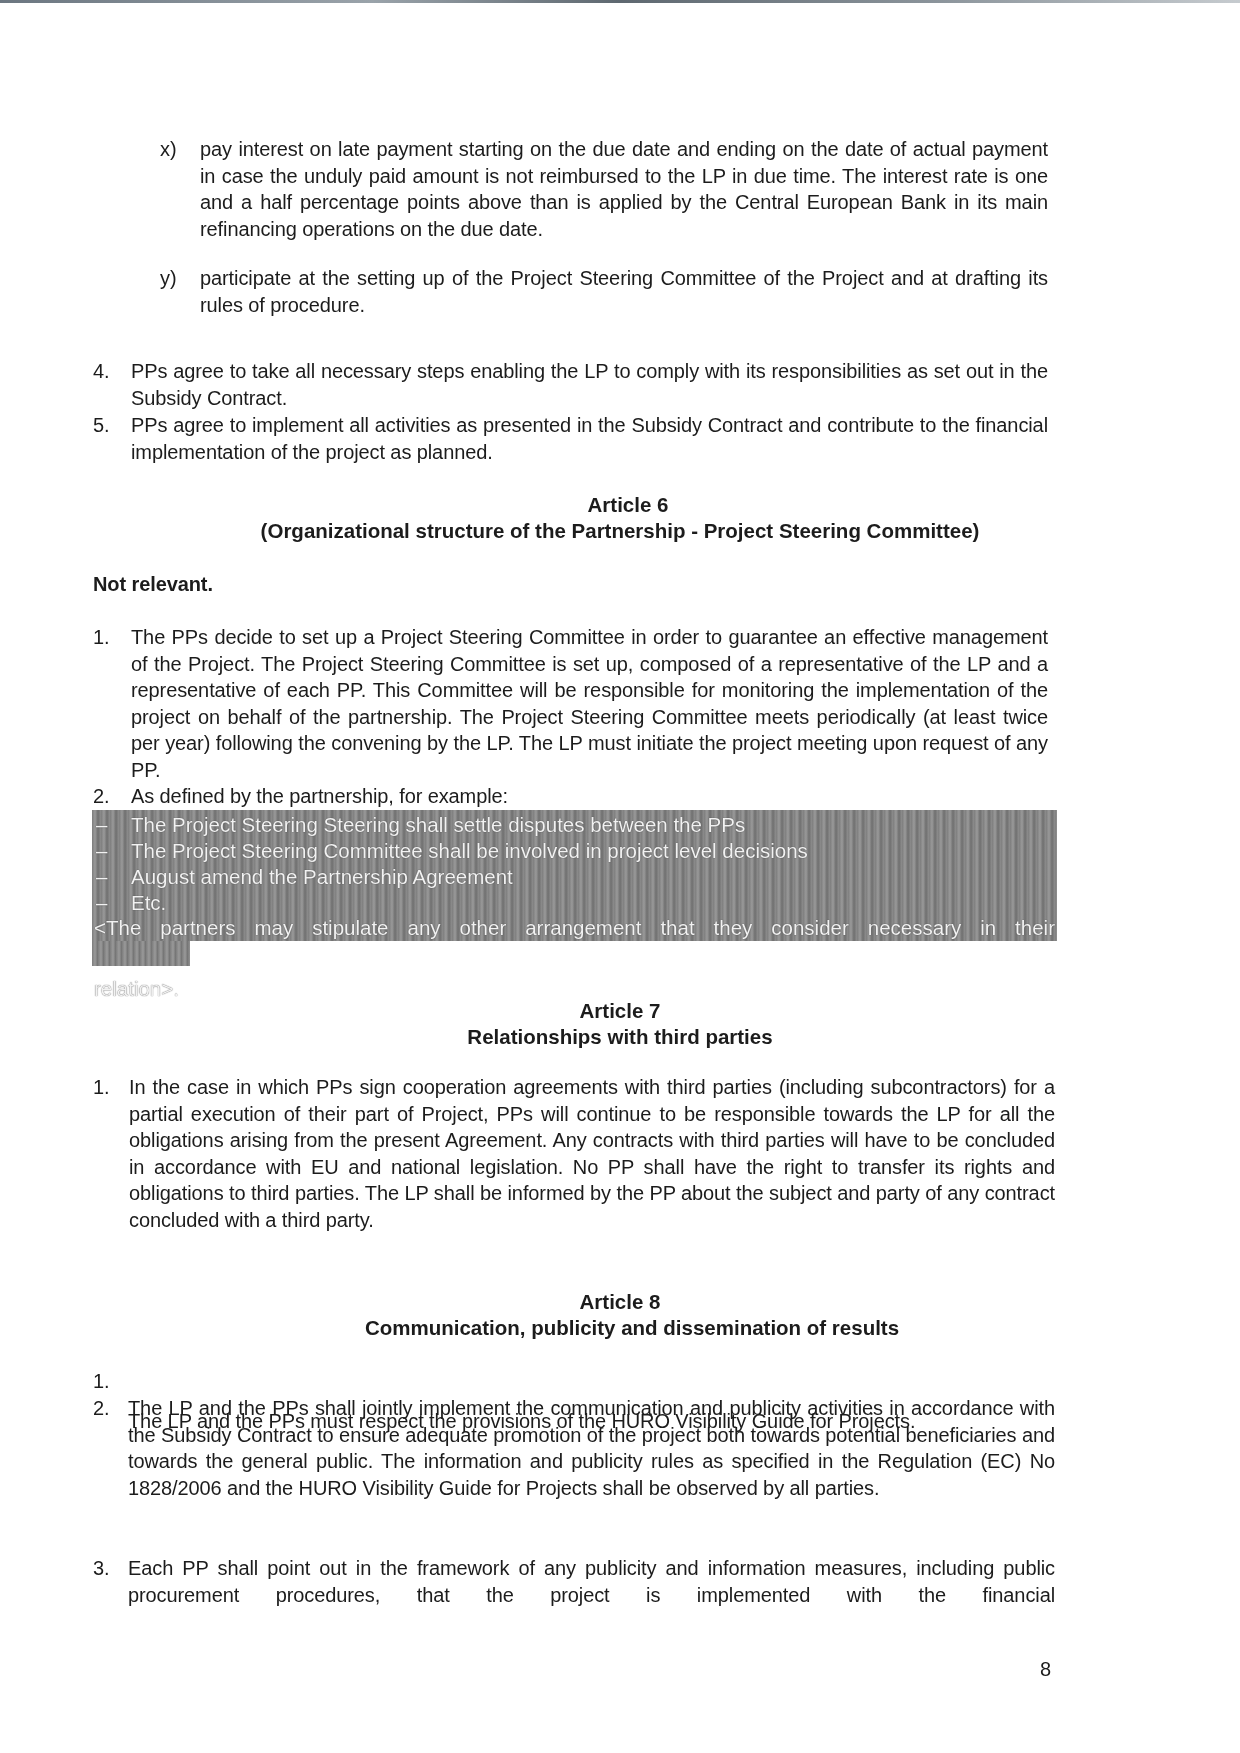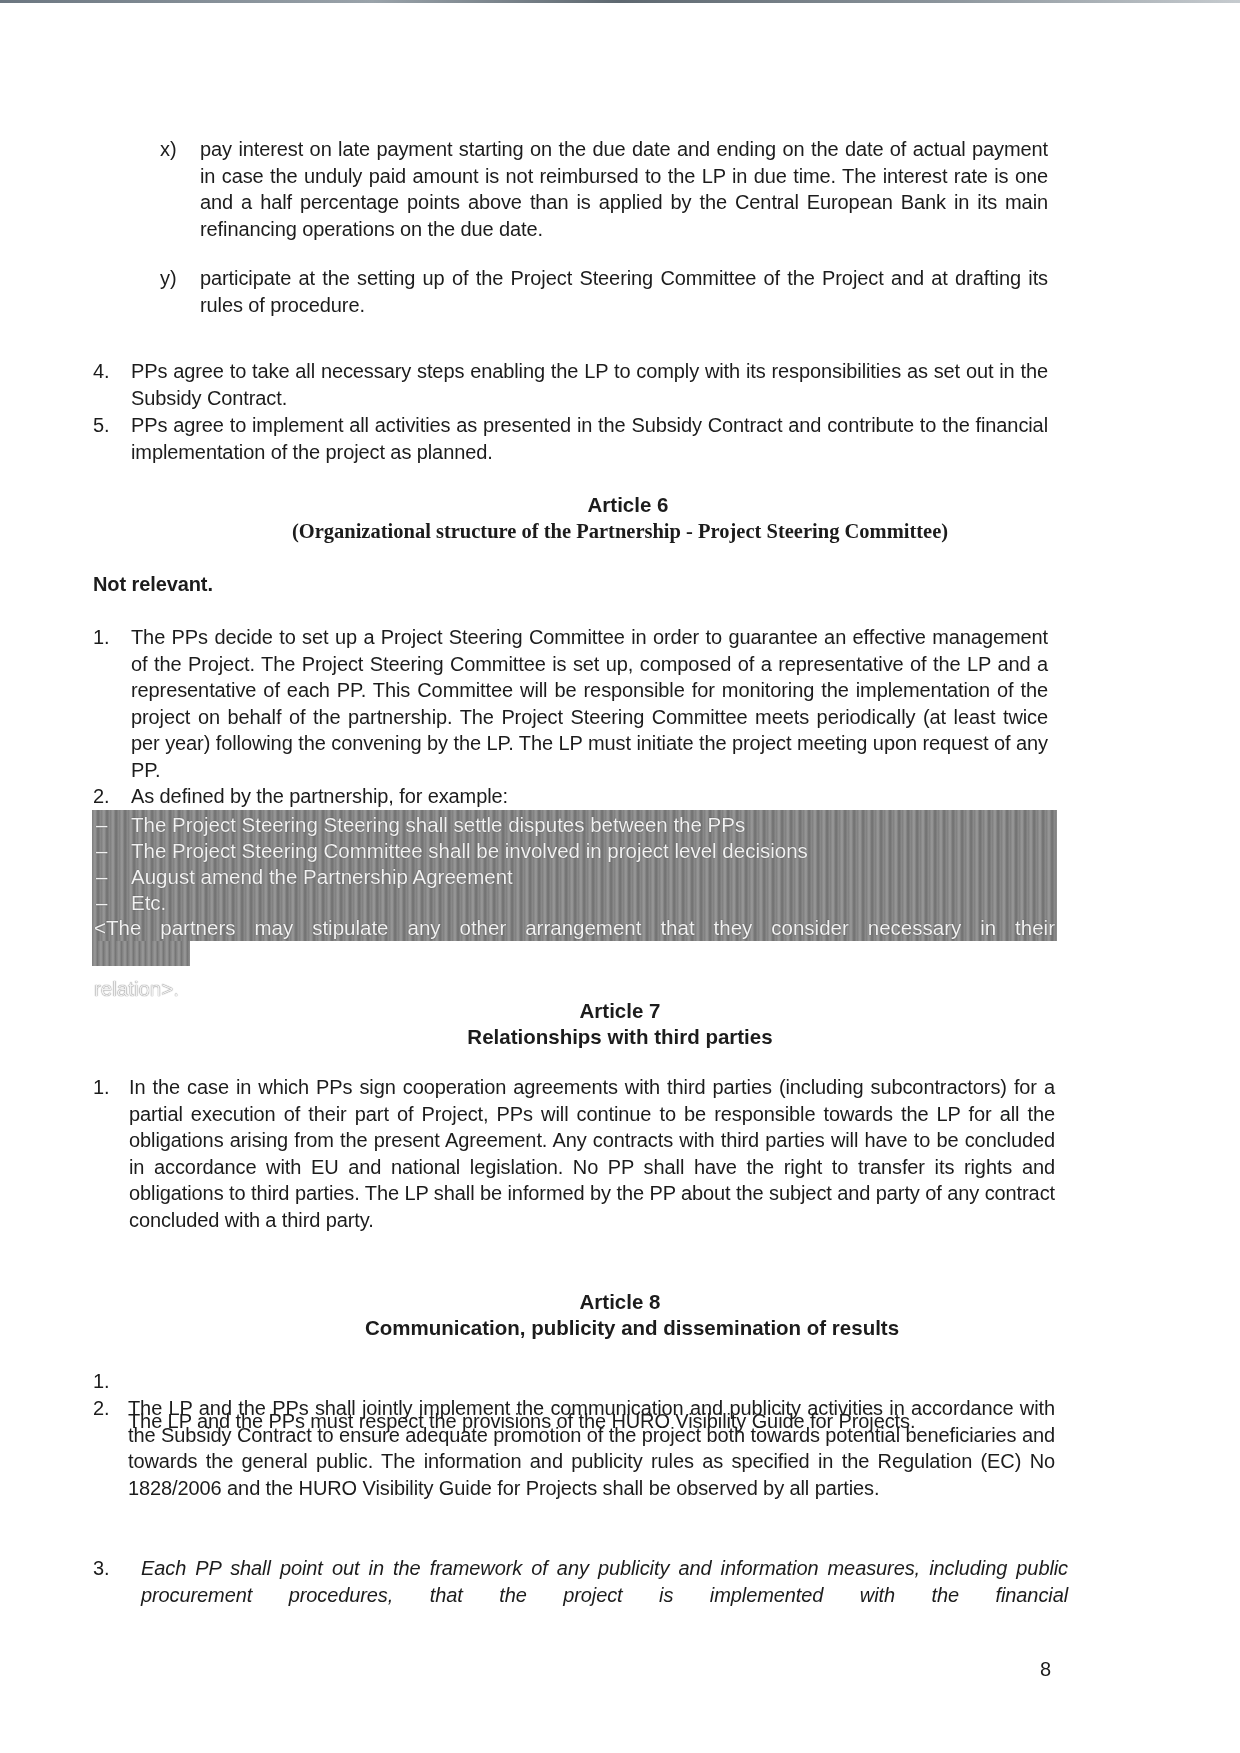--- a/index.html
+++ b/index.html
@@ -45,21 +45,21 @@
     <span class="num">4.</span>
     <div class="body" style="left:38px; width:917px;">PPs agree to take all necessary steps enabling the LP to comply with its responsibilities as set out in the Subsidy Contract.</div>
   </div>
 
   <div class="item txt just" style="left:93px; top:412px; width:955px;">
     <span class="num">5.</span>
     <div class="body" style="left:38px; width:917px;">PPs agree to implement all activities as presented in the Subsidy Contract and contribute to the financial implementation of the project as planned.</div>
   </div>
 
   <div class="head" style="top:492px;margin-left:8px;">Article 6</div>
-  <div class="head" style="top:518px;font-family:Liberation Serif, serif;">(Organizational structure of the Partnership - Project Steering Committee)</div>
+  <div class="head" style="top:518px;">(Organizational structure of the Partnership - Project Steering Committee)</div>
   <div class="item txt bold" style="left:93px; top:571px;">Not relevant.</div>
 
   <div class="item txt just" style="left:93px; top:624px; width:955px;">
     <span class="num">1.</span>
     <div class="body" style="left:38px; width:917px;">The PPs decide to set up a Project Steering Committee in order to guarantee an effective management of the Project. The Project Steering Committee is set up, composed of a representative of the LP and a representative of each PP. This Committee will be responsible for monitoring the implementation of the project on behalf of the partnership. The Project Steering Committee meets periodically (at least twice per year) following the convening by the LP. The LP must initiate the project meeting upon request of any PP.</div>
   </div>
 
   <div class="item txt" style="left:93px; top:783px; width:955px;">
     <span class="num">2.</span>
     <div class="body" style="left:38px; width:917px;">As defined by the partnership, for example:</div>
@@ -94,17 +94,17 @@
     <div class="body" style="left:35px; width:927px;margin-top:40px;">The LP and the PPs must respect the provisions of the HURO Visibility Guide for Projects.</div>
   </div>
 
   <div class="item txt just" style="left:93px; top:1395px; width:962px;">
     <span class="num">2.</span>
     <div class="body" style="left:35px; width:927px;">The LP and the PPs shall jointly implement the communication and publicity activities in accordance with the Subsidy Contract to ensure adequate promotion of the project both towards potential beneficiaries and towards the general public. The information and publicity rules as specified in the Regulation (EC) No 1828/2006 and the HURO Visibility Guide for Projects shall be observed by all parties.</div>
   </div>
 
   <div class="item txt just" style="left:93px; top:1555px; width:962px;">
     <span class="num">3.</span>
-    <div class="body" style="left:48px; width:927px; text-align-last:justify;font-style:italic;">Each PP shall point out in the framework of any publicity and information measures, including public procurement procedures, that the project is implemented with the financial</div>
+    <div class="body" style="left:35px; width:927px; text-align-last:justify;">Each PP shall point out in the framework of any publicity and information measures, including public procurement procedures, that the project is implemented with the financial</div>
   </div>
 
   <div class="pagenum">8</div>
 </div>
 
 </body></html>

